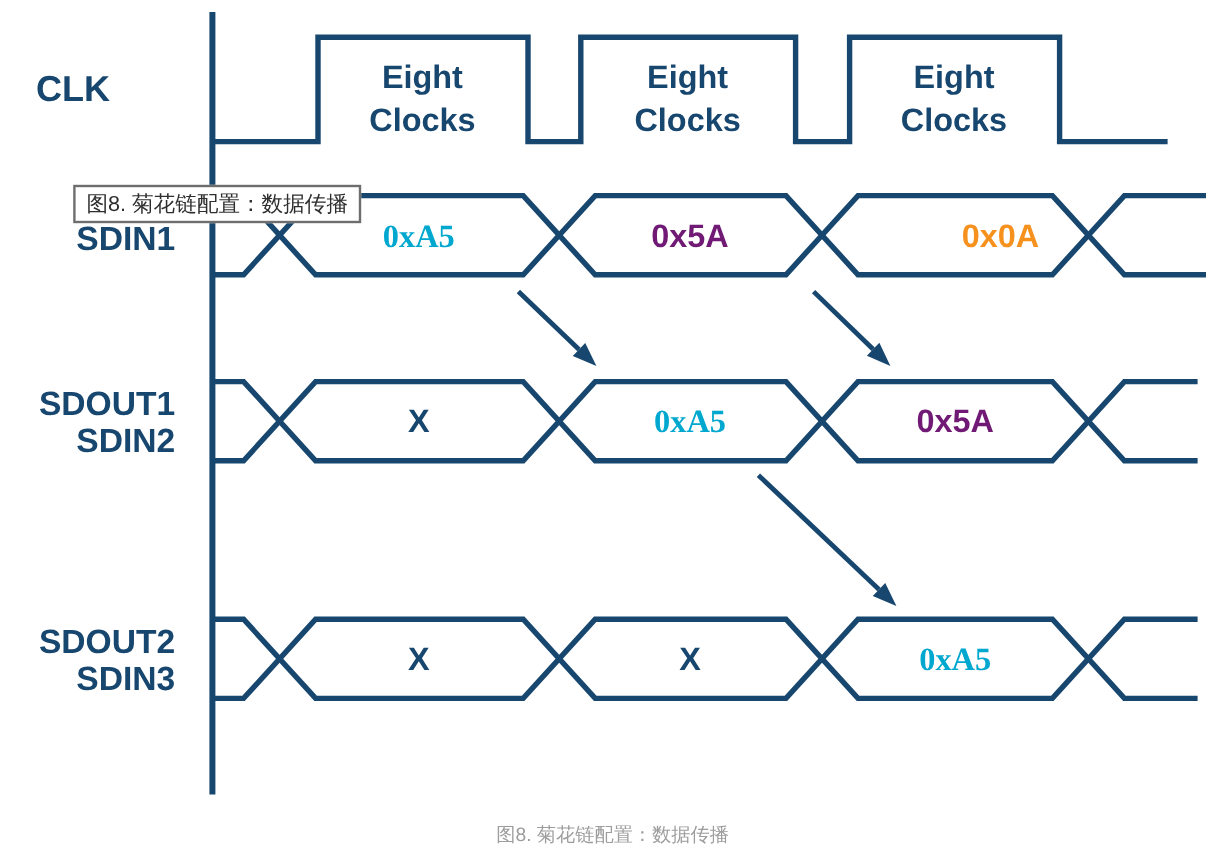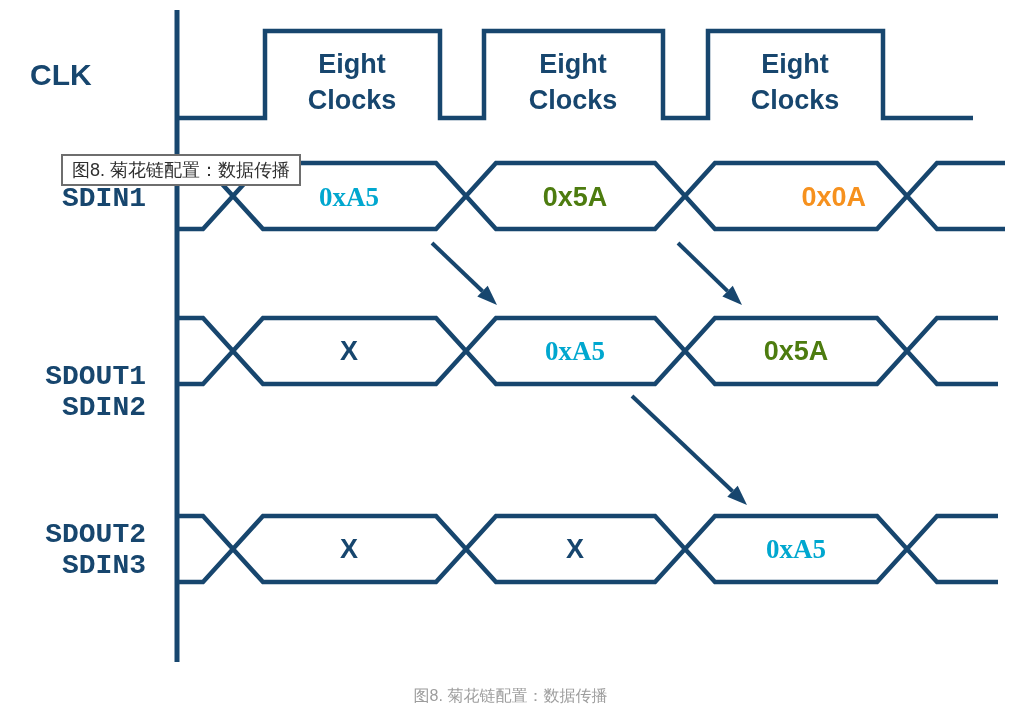--- a/index.html
+++ b/index.html
@@ -5,27 +5,27 @@
   html,body{margin:0;padding:0;background:#fff;}
   #canvas{
     position:relative;width:1021px;height:714px;background:#ffffff;overflow:hidden;
     font-family:"Liberation Sans", sans-serif;
   }
   #wave-svg{position:absolute;left:0;top:0;z-index:1;}
   .lbl{
     position:absolute;z-index:2;color:#17466e;font-weight:bold;
     -webkit-font-smoothing:antialiased;
   }
-  .sig-label{left:18px;width:128px;text-align:right;font-size:28px;line-height:31px;font-family:Liberation Mono, monospace;}
+  .sig-label{left:18px;width:128px;text-align:right;font-size:28px;line-height:31px;}
   .clk-label{left:30px;width:115px;top:60px;font-size:30px;line-height:30px;}
   .pulse-label{width:130px;top:46px;text-align:center;font-size:27px;line-height:36px;}
   .seg-value{width:140px;text-align:center;font-size:27px;line-height:30px;font-weight:bold;position:absolute;z-index:2;}
   .c-navy{color:#17466e;}
   .c-cyan{color:#00a7cf;font-family:Liberation Serif, serif;}
-  .c-maroon{color:#4d7c0f;}
+  .c-maroon{color:#701a75;}
   .c-orange{color:#f6911e;}
   #tooltip{
     position:absolute;left:61px;top:154px;z-index:5;
     background:#ffffff;border:2px solid #6e6e6e;
     padding:3px 9px;font-size:18px;line-height:22px;color:#2e2e2e;
     white-space:nowrap;font-weight:normal;
   }
   #caption{
     position:absolute;left:0;right:0;top:686px;z-index:2;
     text-align:center;font-size:16px;color:#9d9d9d;
@@ -73,21 +73,21 @@
 
   <div class="lbl clk-label">CLK</div>
 
   <div class="lbl pulse-label" style="left:287px;">Eight Clocks</div>
   <div class="lbl pulse-label" style="left:508px;">Eight Clocks</div>
   <div class="lbl pulse-label" style="left:730px;">Eight Clocks</div>
 
   <div class="lbl sig-label" style="top:183px;">
     <div>SDIN1</div>
   </div>
-  <div class="lbl sig-label" style="top:321px;margin-top:40px;">
+  <div class="lbl sig-label" style="top:321px;">
     <div>SDOUT1</div>
     <div>SDIN2</div>
   </div>
   <div class="lbl sig-label" style="top:519px;">
     <div>SDOUT2</div>
     <div>SDIN3</div>
   </div>
 
   <div class="seg-value c-cyan" style="left:279px;top:182px;">0xA5</div>
   <div class="seg-value c-maroon" style="left:505px;top:182px;">0x5A</div>

